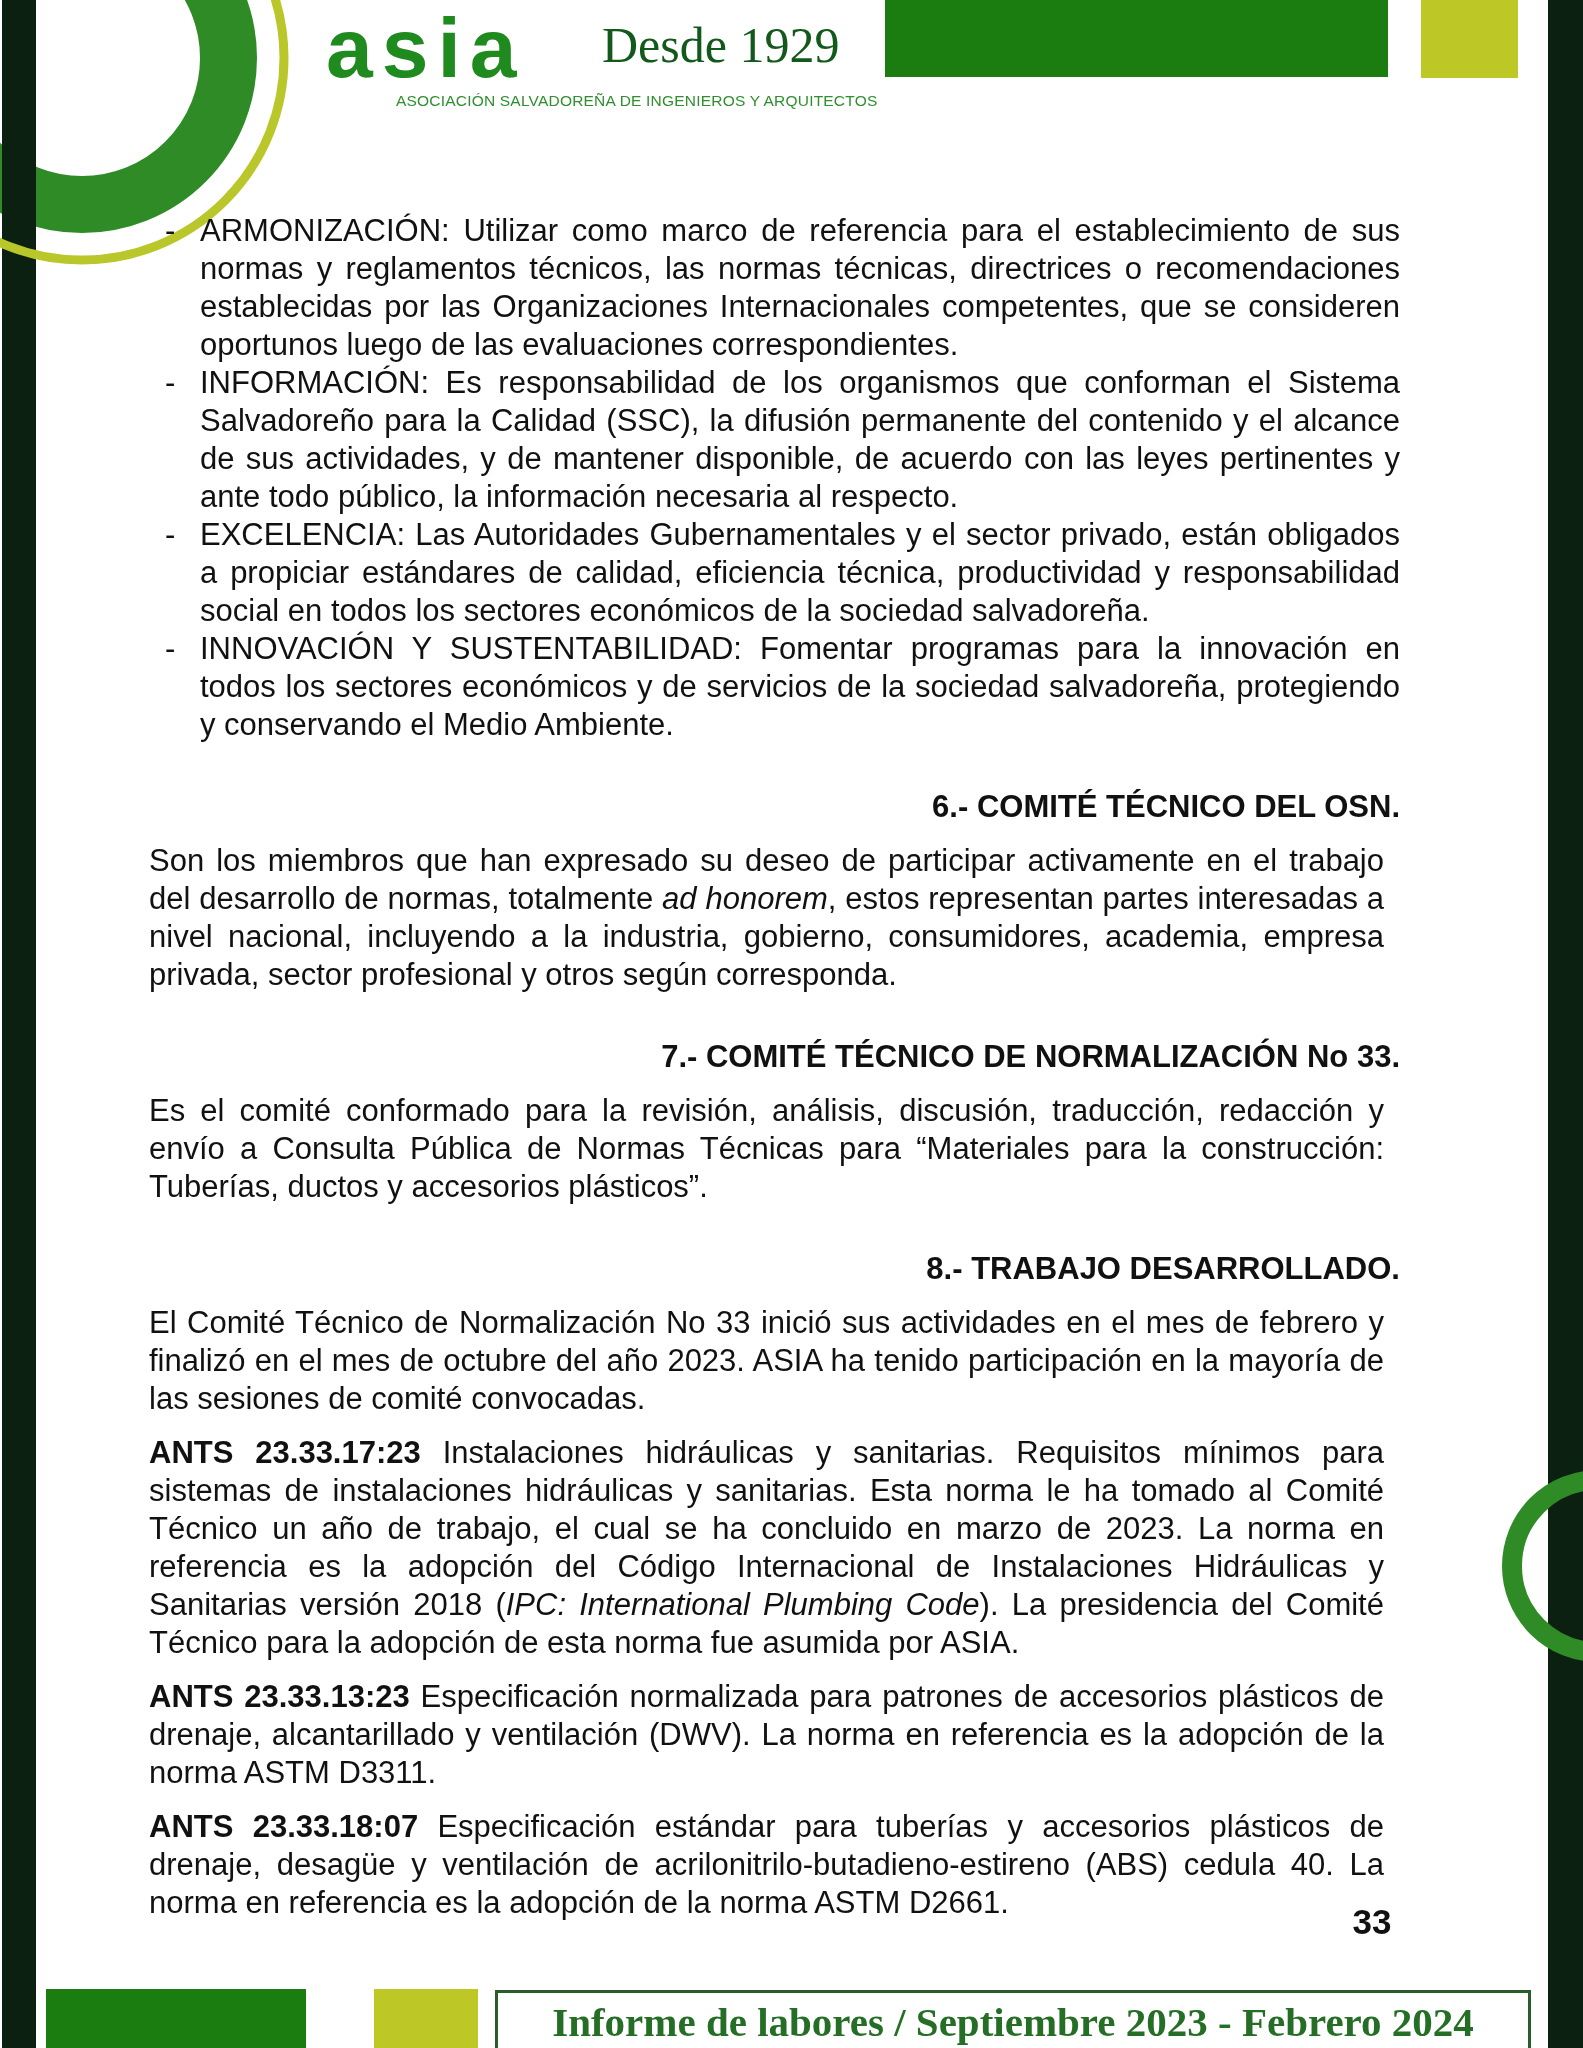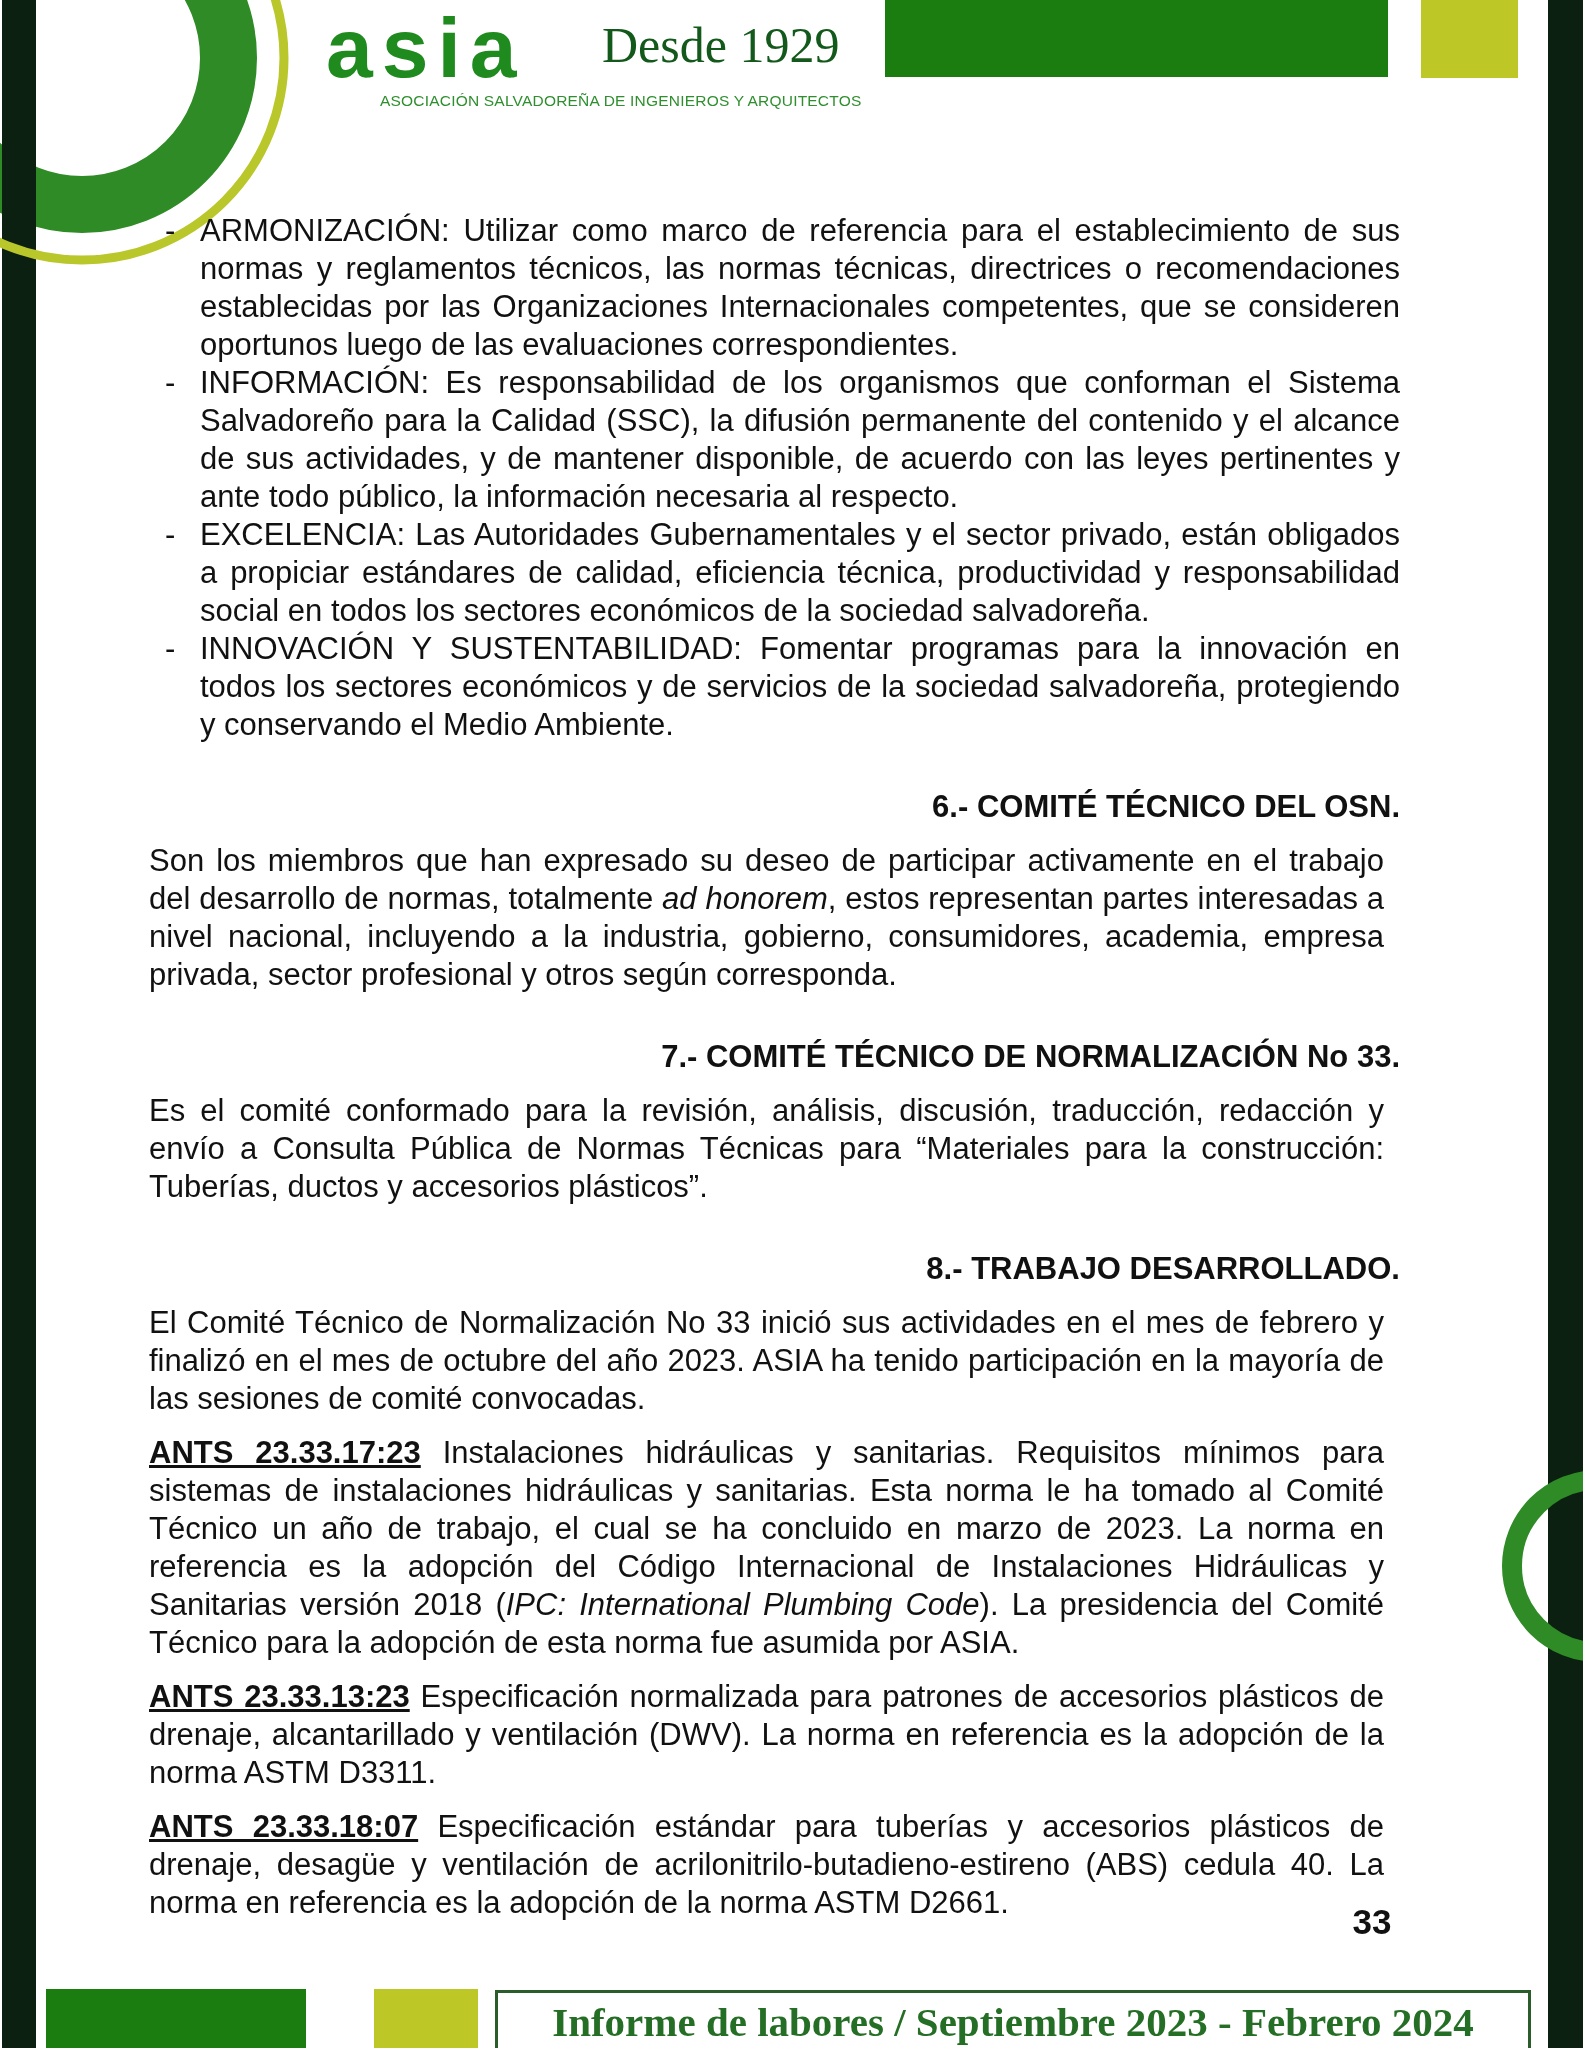--- a/index.html
+++ b/index.html
@@ -4,30 +4,30 @@
 <style>
   html,body{margin:0;padding:0;background:#e8e8e8;}
   .page{position:relative;width:1583px;height:2048px;background:#ffffff;overflow:hidden;
         font-family:"Liberation Sans","DejaVu Sans",sans-serif;margin:0 auto;}
   .deco{position:absolute;left:0;top:0;}
   
   .brand{position:absolute;left:326px;top:6px;font-size:84px;font-weight:bold;
          letter-spacing:9px;line-height:1;color:var(--brand_green);text-align:right;}
   .since{position:absolute;left:602px;top:20px;font-family:"Liberation Serif","DejaVu Serif",serif;
          font-size:50px;line-height:1;color:var(--since_green);}
-  .subtitle{position:absolute;left:380px;top:92px;font-size:15.5px;letter-spacing:0.2px;
+  .subtitle{position:absolute;left:396px;top:92px;font-size:15.5px;letter-spacing:0.2px;
             color:var(--subtitle_green);white-space:nowrap;}
   
   .content{position:absolute;left:133px;top:212px;width:1267px;font-size:31px;line-height:38px;
            color:var(--ink);text-align:justify;}
   .bullet{position:relative;padding-left:67px;}
   .dash{position:absolute;left:32px;top:0;}
   .heading{font-weight:bold;margin-top:44px;text-align:right;}
   .para{margin:16px;}
-  .run-b{font-weight:bold;text-decoration:underline;}
+  .run-b{font-weight:bold;}
   .run-i{font-style:italic;}
   
   .pagenum{position:absolute;left:1330px;top:1902px;width:84px;text-align:center;
            font-size:35px;font-weight:bold;color:var(--ink);}
   
   .footer{position:absolute;left:495px;top:1990px;width:1036px;height:72px;box-sizing:border-box;
           border:3px solid var(--footer_border);background:#ffffff;text-align:center;}
   .footer-text{font-family:"Liberation Serif","DejaVu Serif",serif;font-size:41px;font-weight:bold;
                color:var(--footer_green);margin-top:5px;white-space:nowrap;}
 </style>

